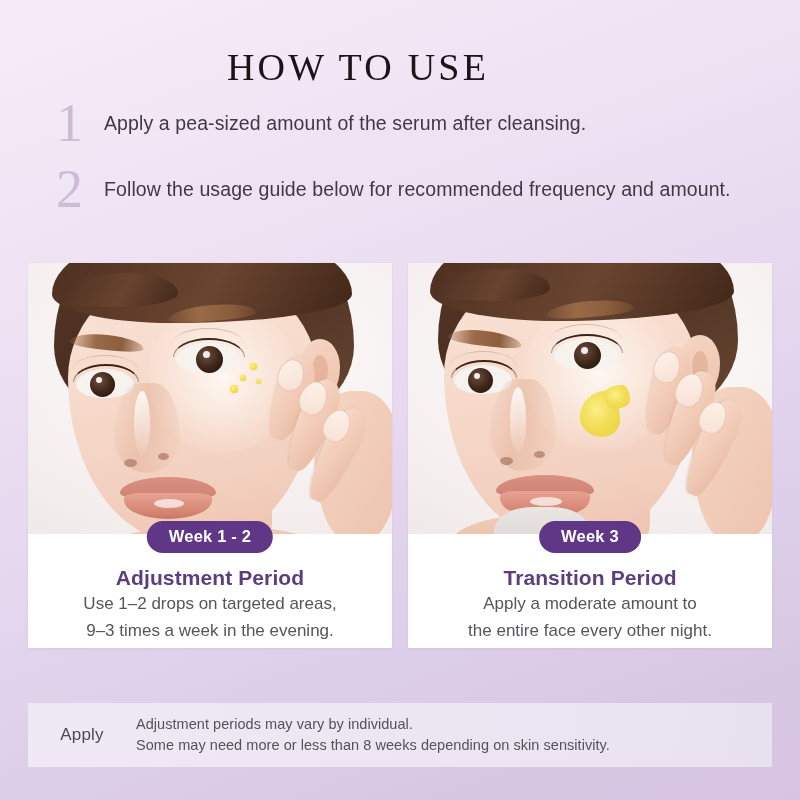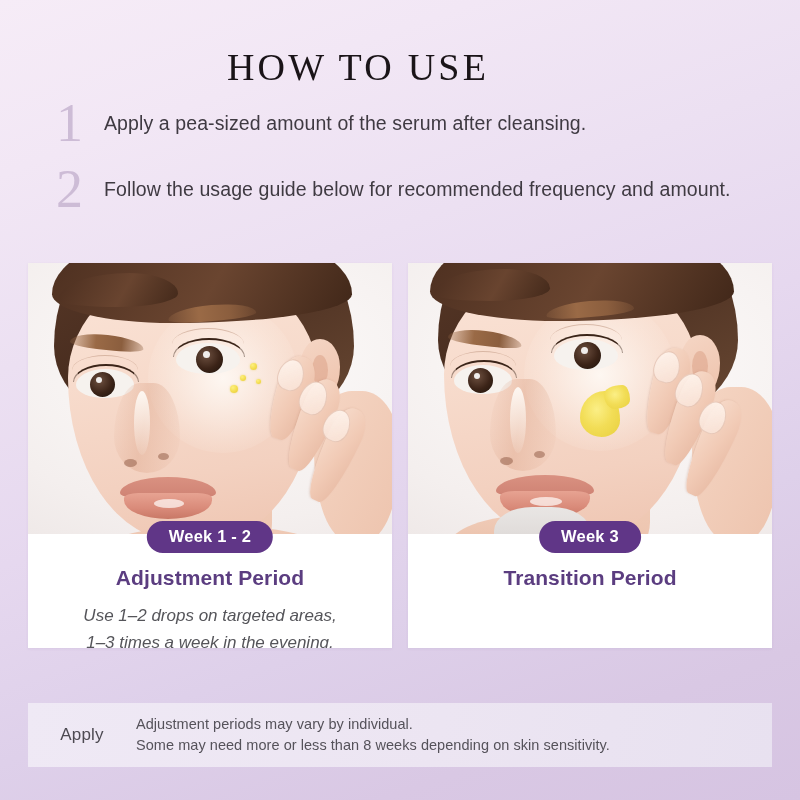--- a/index.html
+++ b/index.html
@@ -305,26 +305,25 @@
   }
   .card-heading {
     margin-top: 31px;
     font-size: 21px;
     font-weight: 700;
     color: #5b3d80;
     letter-spacing: 0.1px;
     line-height: 1.2;
   }
   .card-desc {
-    margin-top: 12px;
+    margin-top: 0;
     font-size: 17px;
     line-height: 27px;
     color: #55555a;
     padding: 0 22px;
-    font-style: italic;
   }
 
   
   .note {
     position: absolute;
     left: 28px;
     top: 703px;
     width: 744px;
     height: 64px;
     background: linear-gradient(105deg, #efe9f5 0%, #ece5f2 55%, #e8e1f0 100%);
@@ -439,21 +438,21 @@
           <div class="shoulder" style="left:70px; top:262px; width:230px; height:40px;"></div>
         </div>
       </div>
 
       <div class="badge">Week 1 - 2</div>
 
       <div class="card-body">
         <div class="card-heading">Adjustment Period</div>
         <div class="card-desc">
           <div>Use 1–2 drops on targeted areas,</div>
-          <div>1–3 times a week in the evening.</div>
+          <div>9–3 times a week in the evening.</div>
         </div>
       </div>
     </div>
 
     <div class="card">
 
       <div class="photo">
         <div class="photo-inner">
           <div class="backdrop"></div>
 
@@ -511,20 +510,24 @@
 
           <div class="shoulder" style="left:40px; top:252px; width:170px; height:46px;"></div>
           <div class="top-garment" style="left:86px; top:244px; width:96px; height:40px;"></div>
         </div>
       </div>
 
       <div class="badge">Week 3</div>
 
       <div class="card-body">
         <div class="card-heading">Transition Period</div>
+        <div class="card-desc">
+          <div>Apply a moderate amount to</div>
+          <div>the entire face every other night.</div>
+        </div>
       </div>
     </div>
 
   </div>
 
   <div class="note">
     <div class="note-label">Apply</div>
     <div class="note-lines">
       <div class="note-line">Adjustment periods may vary by individual.</div>
       <div class="note-line">Some may need more or less than 8 weeks depending on skin sensitivity.</div>

